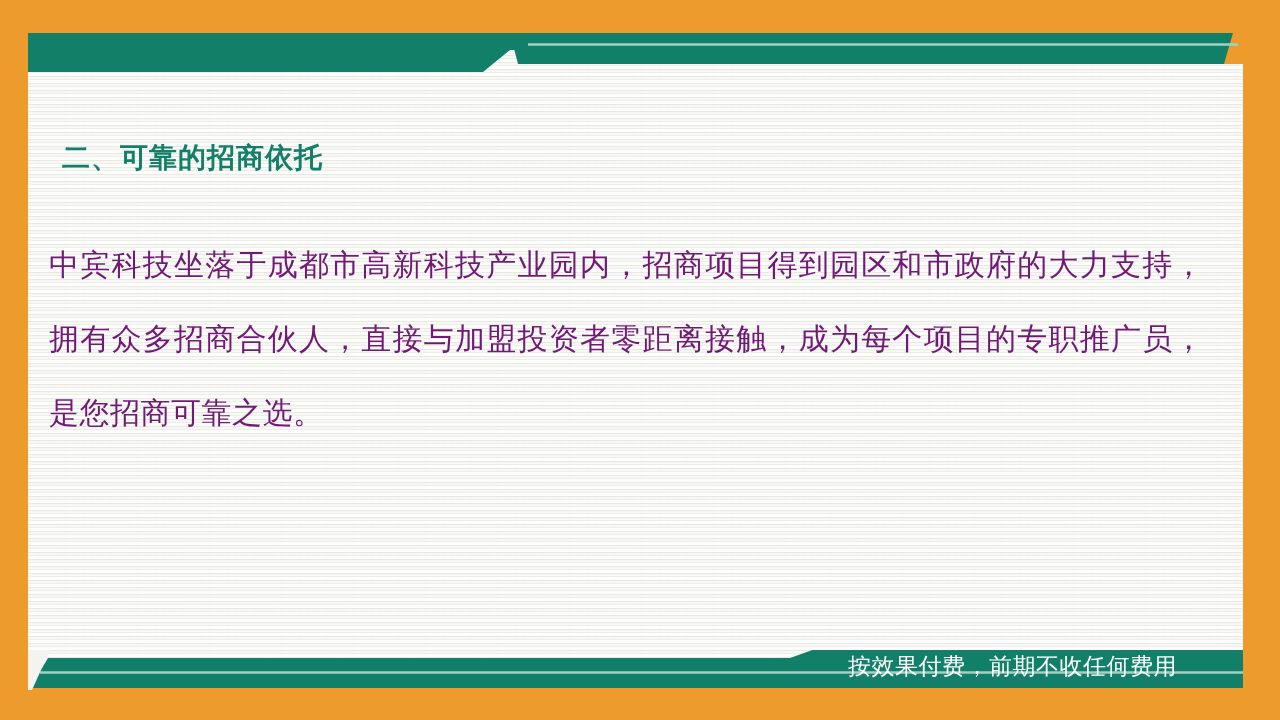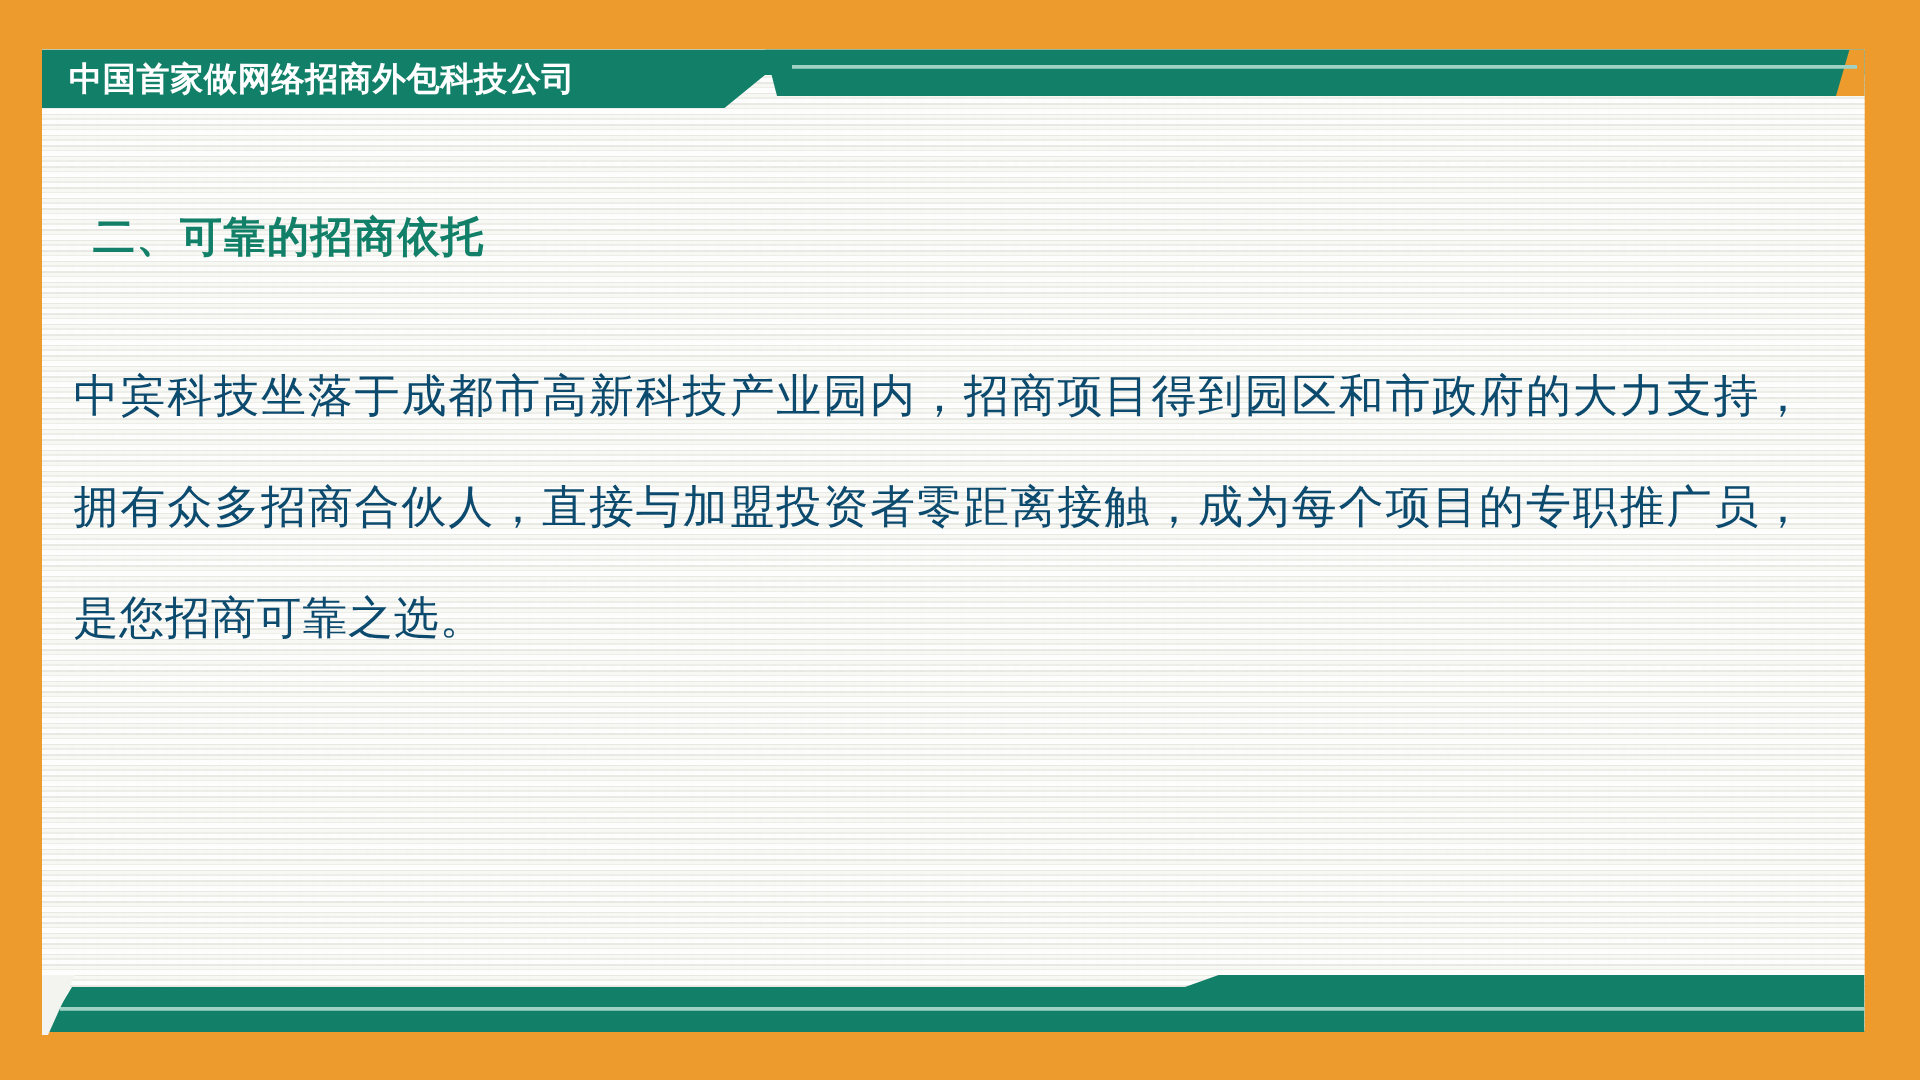--- a/index.html
+++ b/index.html
@@ -95,21 +95,21 @@
     font-weight: bold;
     letter-spacing: 1px;
     white-space: nowrap;
   }
 
   .body-paragraph {
     position: absolute;
     left: 21px;
     top: 155px;
     width: 1155px;
-    color: #0c4a6e;
+    color: #701a75;
     font-family: "Liberation Serif", "DejaVu Serif", serif;
     font-size: 30px;
     line-height: 74px;
     text-align: justify;
     text-justify: inter-ideograph;
     letter-spacing: 0.5px;
   }
 
   
   .footer-band {
@@ -150,24 +150,24 @@
 
   <div class="header-band">
     <svg width="1215" height="40" viewBox="0 0 1215 40" xmlns="http://www.w3.org/2000/svg">
       <polygon points="0,0 1215,0 1215,17 482,17 455,39 0,39" fill="#128068"></polygon>
       <polygon points="482,0 1215,0 1215,31 490,31" fill="#128068"></polygon>
       <polygon points="1205,0 1215,0 1215,31 1196,31" fill="#EE9B2D"></polygon>
       <line x1="500" y1="11.5" x2="1210" y2="11.5" stroke="#9FD2C5" stroke-width="2.5"></line>
     </svg>
   </div>
 
-  <div class="header-title">中国首家做网络招商外包科技公司</div>
 
   <div class="footer-band">
     <svg width="1215" height="40" viewBox="0 0 1215 40" xmlns="http://www.w3.org/2000/svg">
       <polygon points="20,8 762,8 790,-2 1215,-2 1215,38 2,38" fill="#128068"></polygon>
       <line x1="12" y1="22.5" x2="1215" y2="22.5" stroke="#9FD2C5" stroke-width="2.5"></line>
       <polygon points="0,0 22,0 4,40 0,40" fill="#F3F3EF"></polygon>
     </svg>
   </div>
 
+  <div class="footer-text">按效果付费，前期不收任何费用</div>
 
 </div>
 
 </body></html>

